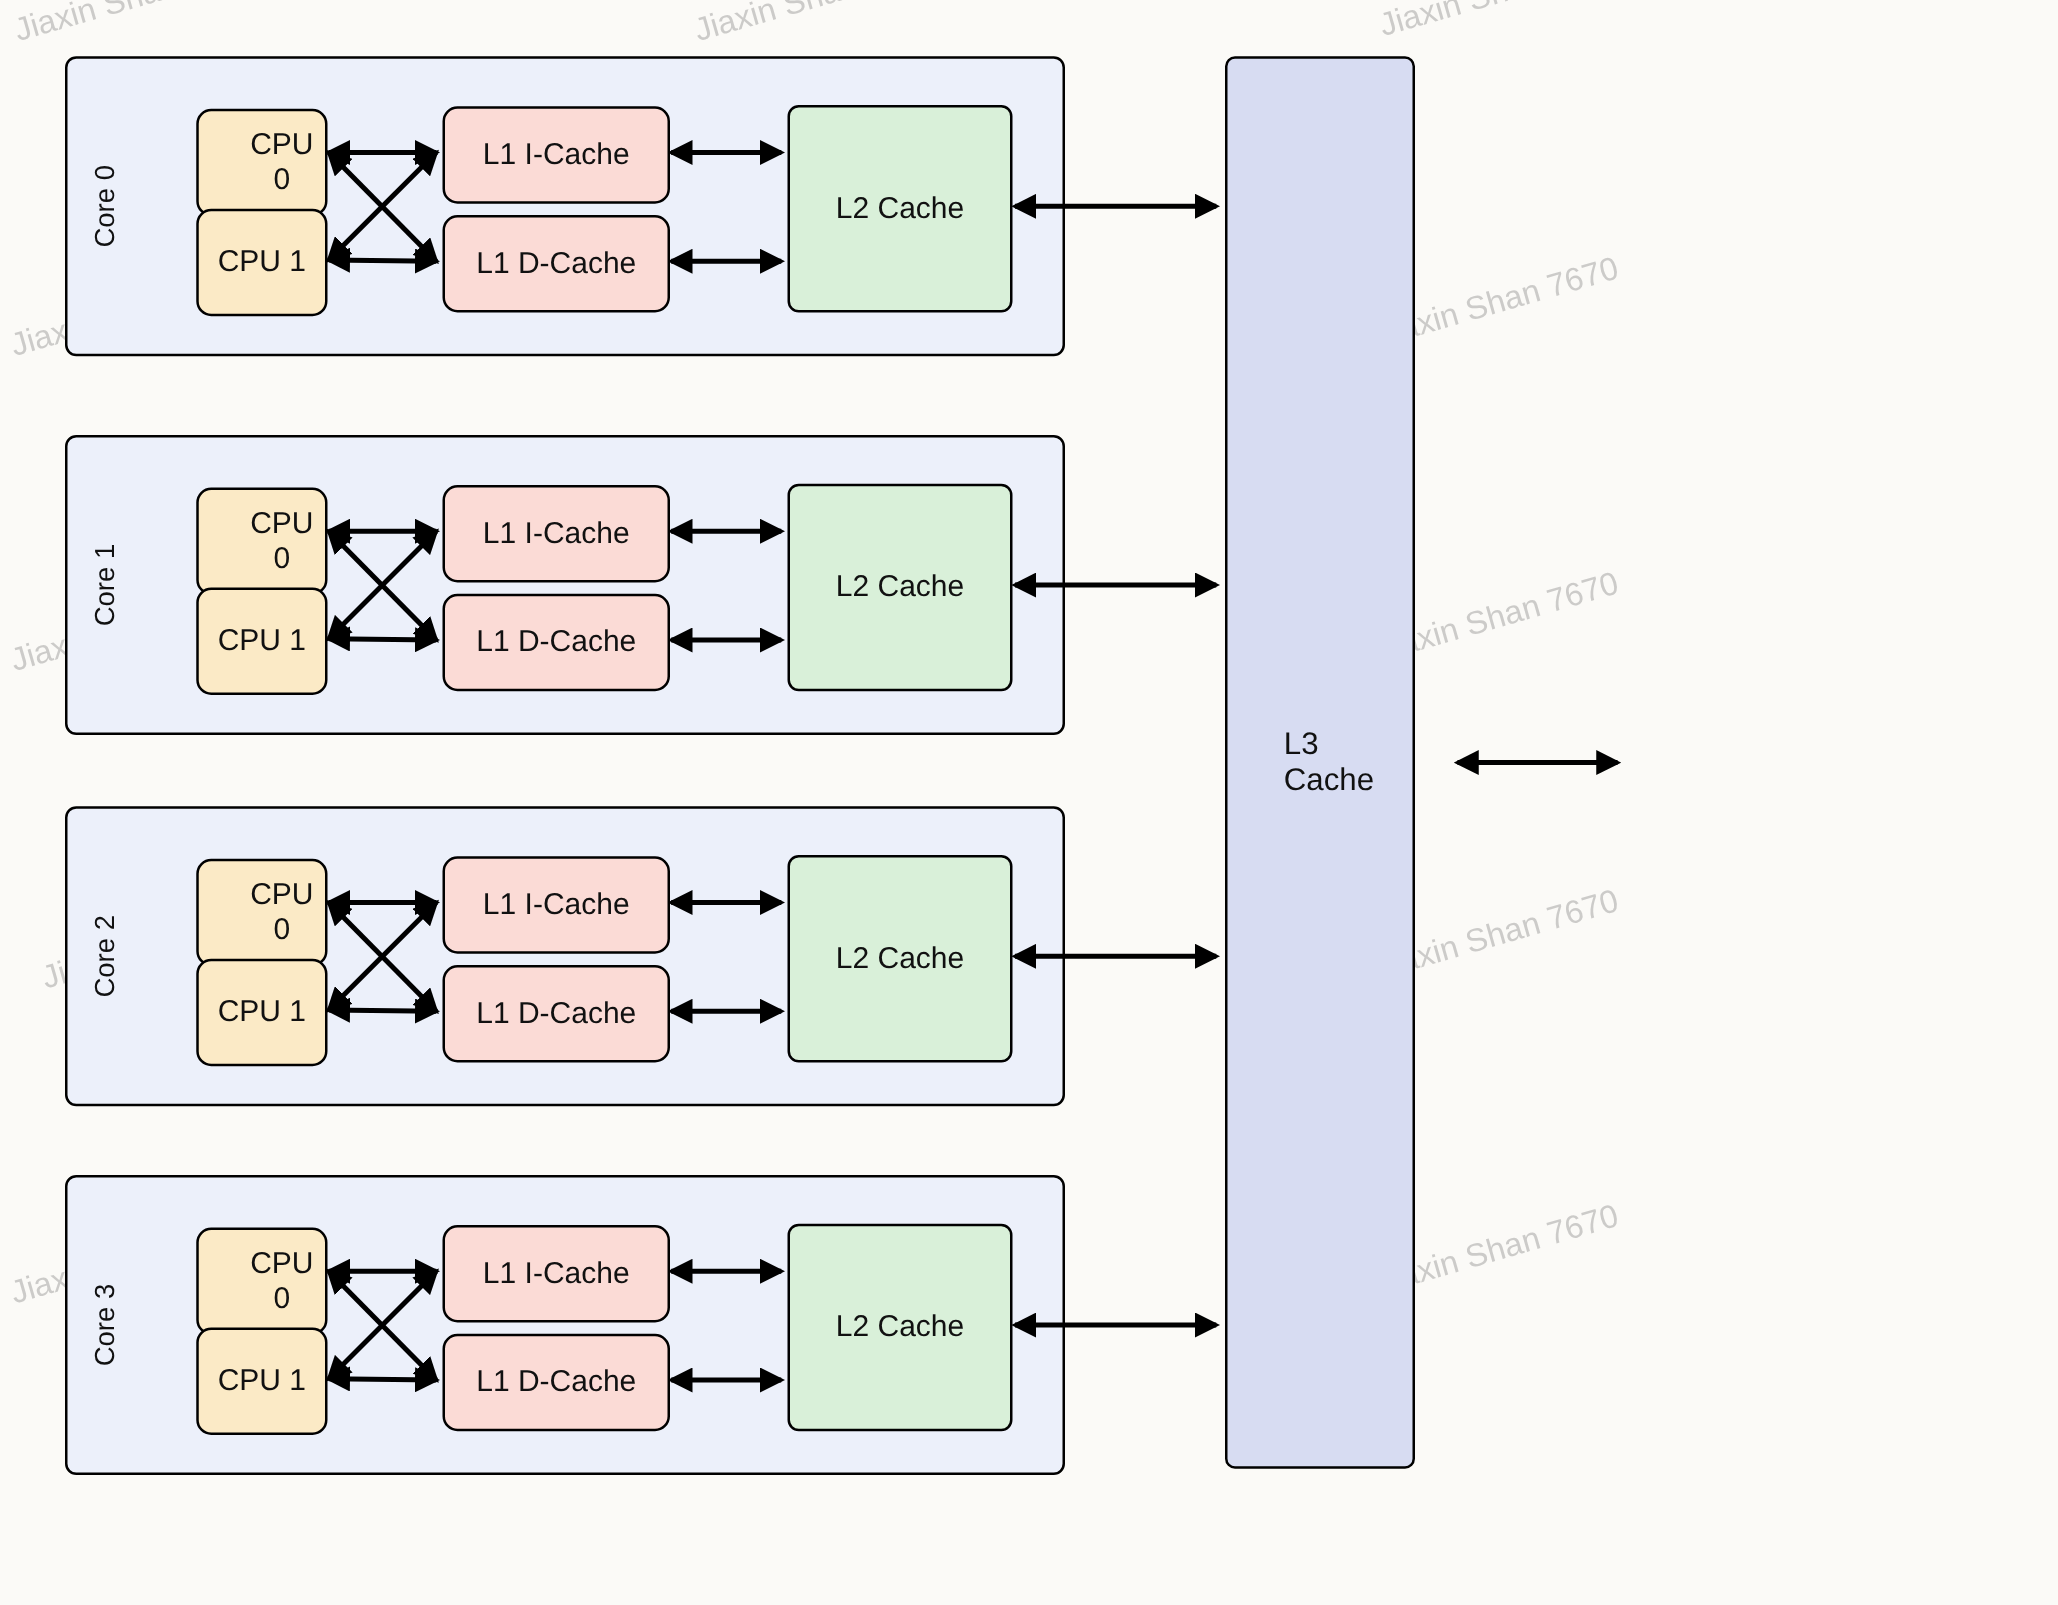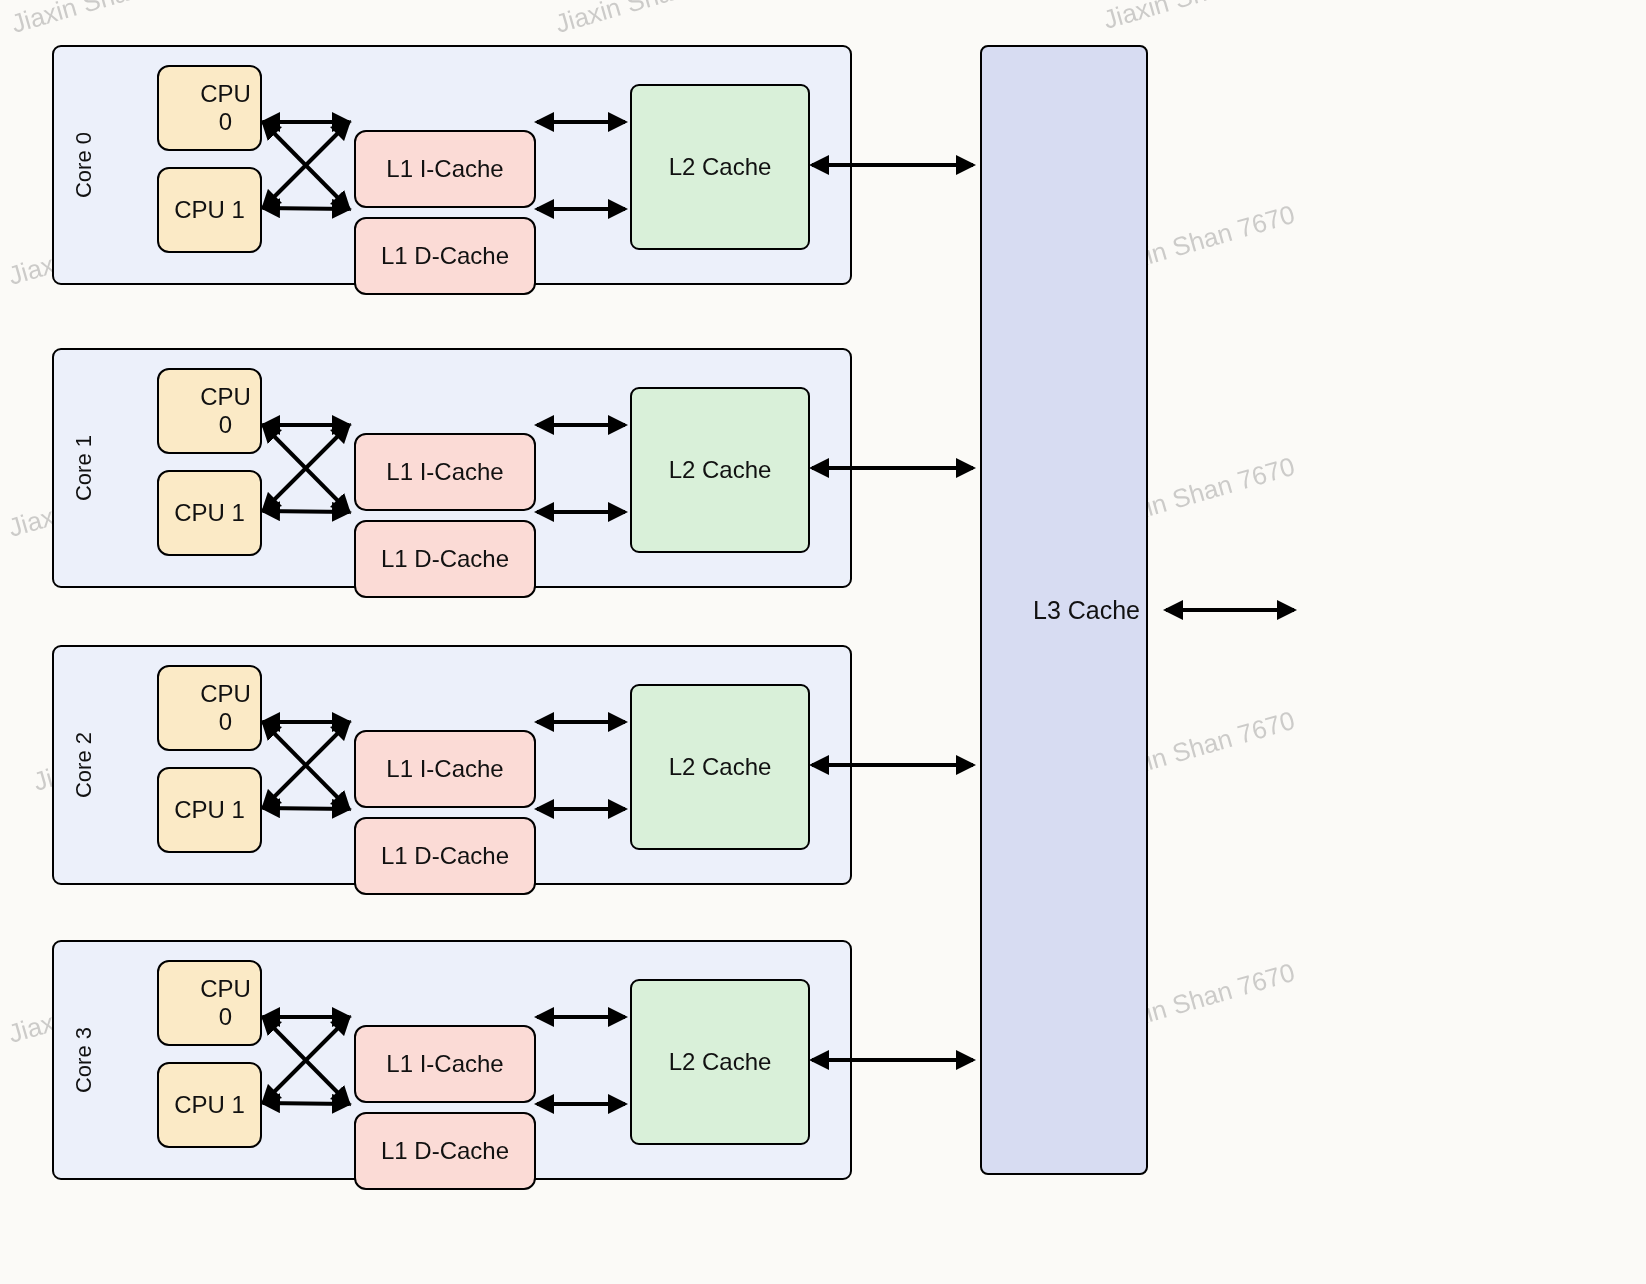--- a/index.html
+++ b/index.html
@@ -49,32 +49,32 @@
     display: flex;
     align-items: center;
     justify-content: center;
     border: 2.5px solid #000;
     border-radius: 12px;
     font-size: 24px;
     color: var(--ink);
     text-align: center;
   }
   .cpu { left: 103px; width: 105px; height: 86px; background: var(--cpu-bg); }
-  .cpu0 { top: 18px; padding-left: 32px; }
+  .cpu0 { top: 40px; padding-left: 32px; }
   .cpu1 { top: 120px; }
-  .l1 { left: 300px; width: 182px; height: 78px; background: var(--l1-bg); margin-top: 45px; }
+  .l1 { left: 300px; width: 182px; height: 78px; background: var(--l1-bg); }
   .l1i { top: 38px; }
   .l1d { top: 125px; }
   .l2 { left: 576px; top: 37px; width: 180px; height: 166px; background: var(--l2-bg); border-radius: 9px; }
   
   #l3 {
     position: absolute;
     left: 980px;
     top: 45px;
-    width: 168px;
+    width: 152px;
     height: 1130px;
     background: var(--l3-bg);
     border: 2.5px solid #000;
     border-radius: 8px;
     display: flex;
     align-items: center;
     justify-content: center;
     font-size: 25px;
     padding-left: 45px;
   }

